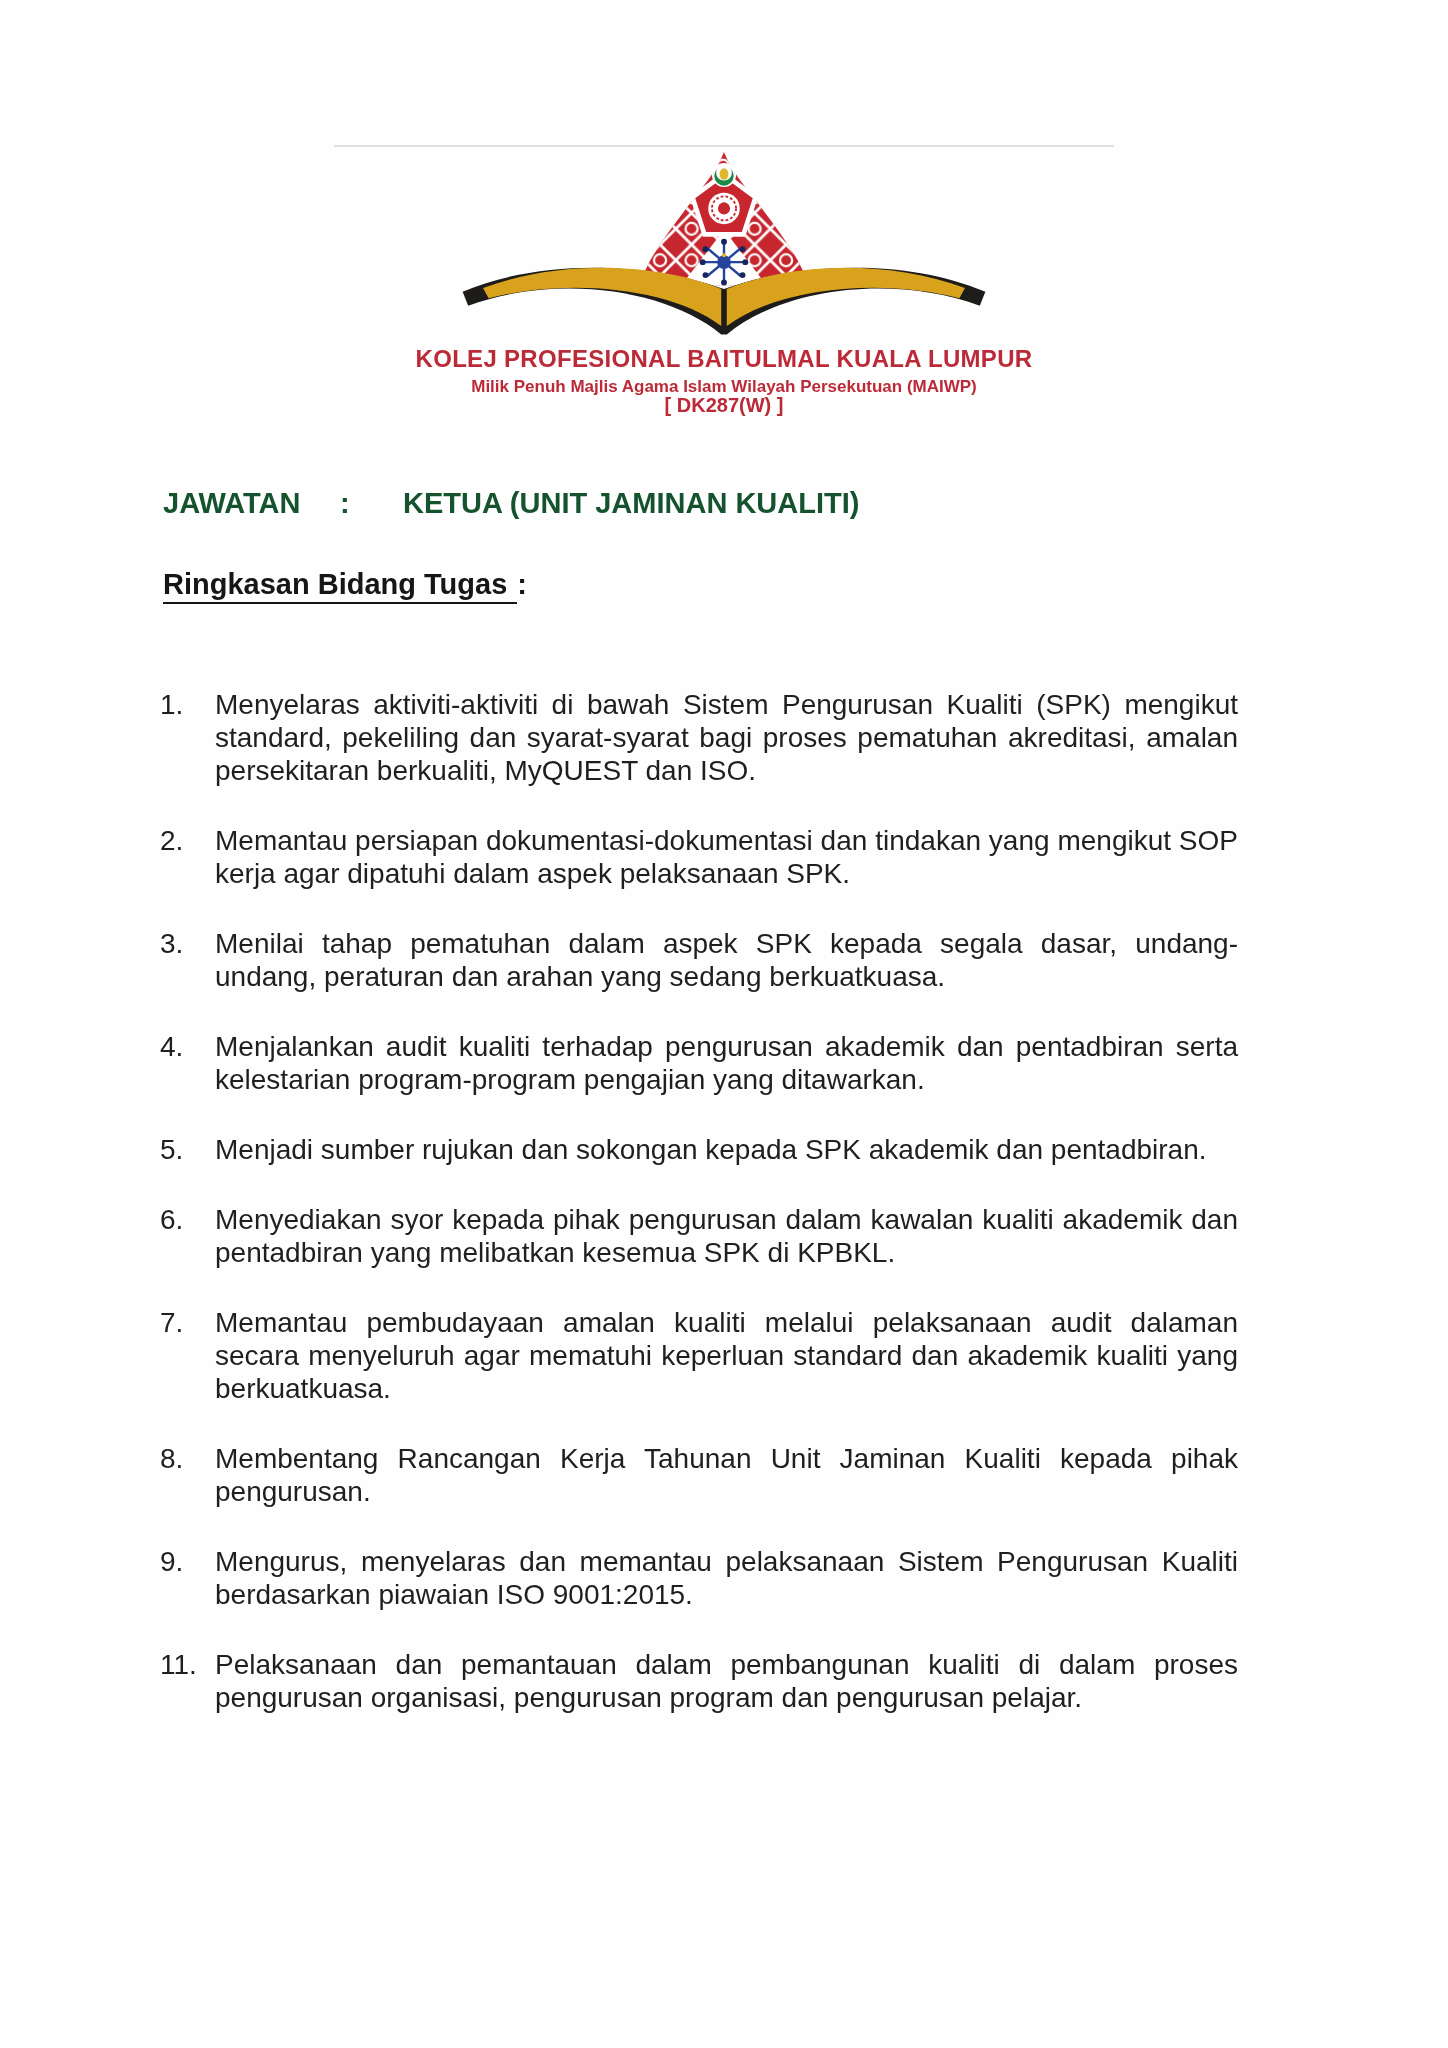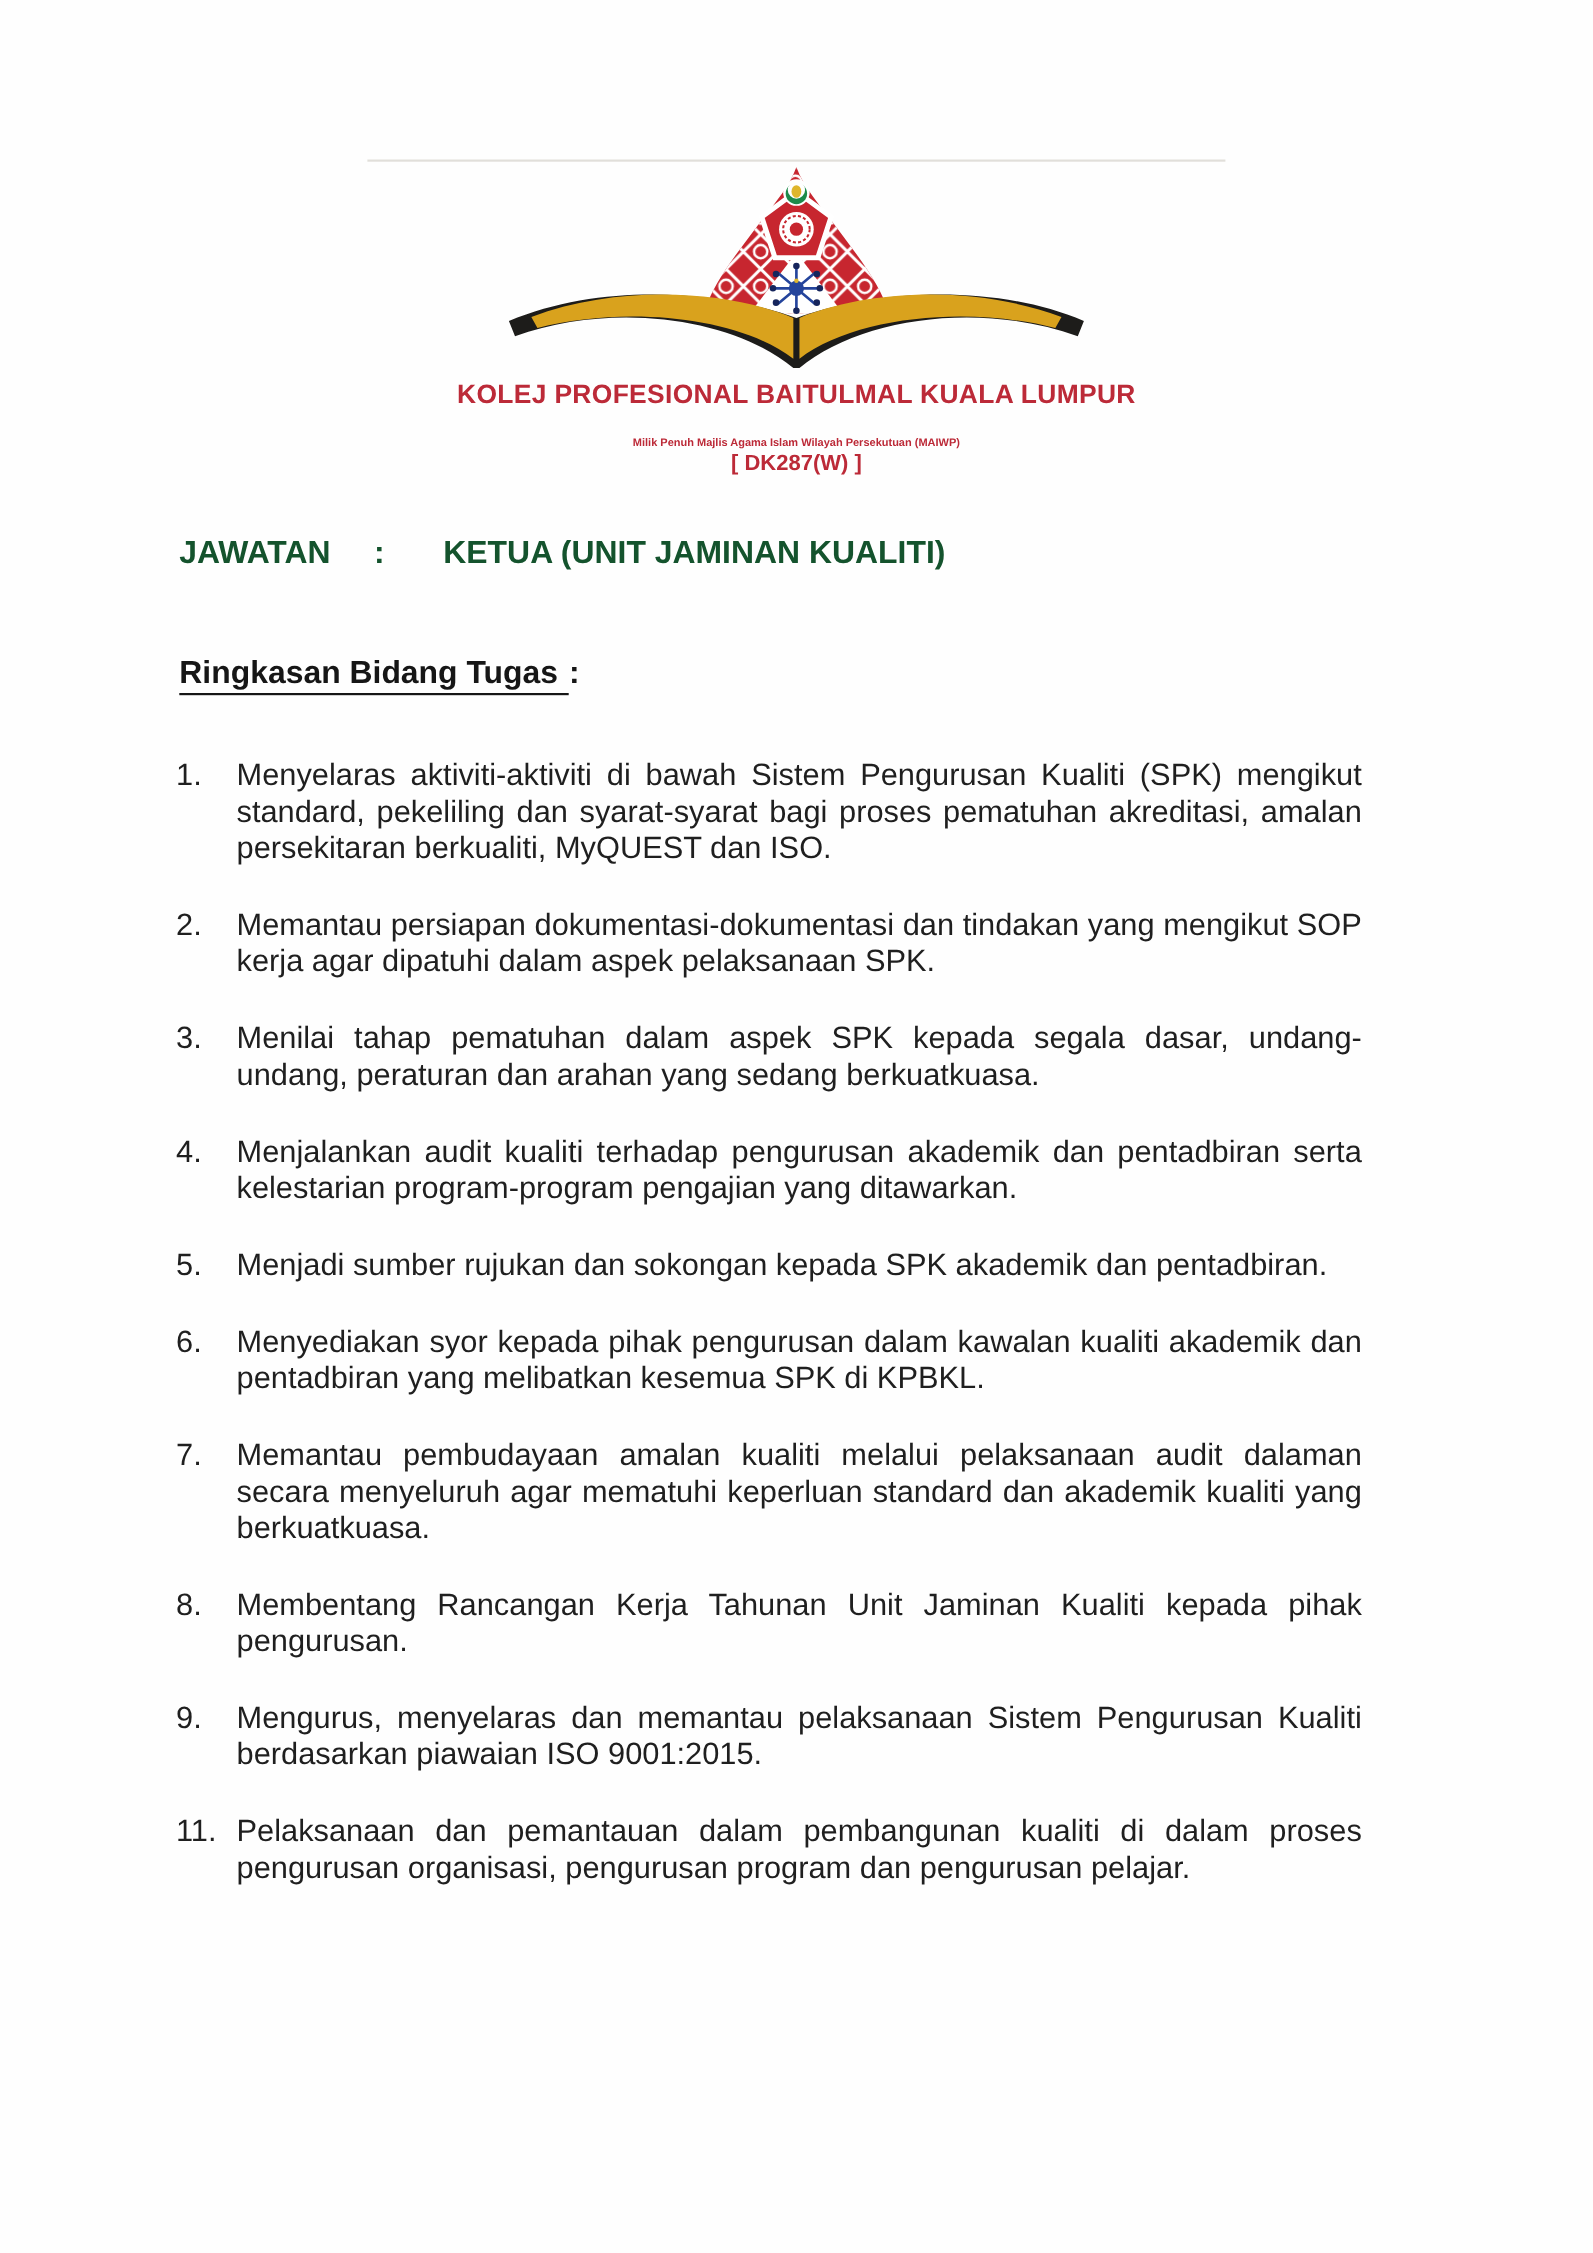--- a/index.html
+++ b/index.html
@@ -35,22 +35,22 @@
   .college-name{
     margin-top:2px;
     font-size:24px;
     font-weight:bold;
     letter-spacing:.3px;
     color:var(--brand-red);
     line-height:34px;
     white-space:nowrap;
   }
   .college-tagline{
-    margin-top:18px;
-    font-size:10px;
+    margin-top:2px;
+    font-size:17px;
     font-weight:600;
     color:var(--brand-red);
     line-height:18px;
   }
   .college-reg{
     font-size:20px;
     font-weight:600;
     color:var(--brand-red);
     line-height:18px;
   }
@@ -60,21 +60,21 @@
     top:487px;left:163px;
     font-size:29px;font-weight:bold;
     line-height:33px;
     display:flex;
     color:#14532d;
   }
   .position-label{width:177px;}
   .position-sep{width:63px;}
   .section-heading{
     position:absolute;
-    top:596px;left:163px;
+    top:568px;left:163px;
     font-size:29px;font-weight:bold;
     line-height:33px;
     color:#161616;
   }
   .section-heading .u{
     border-bottom:2.5px solid #161616;
     padding-bottom:2px;
     padding-right:10px;
   }
   

